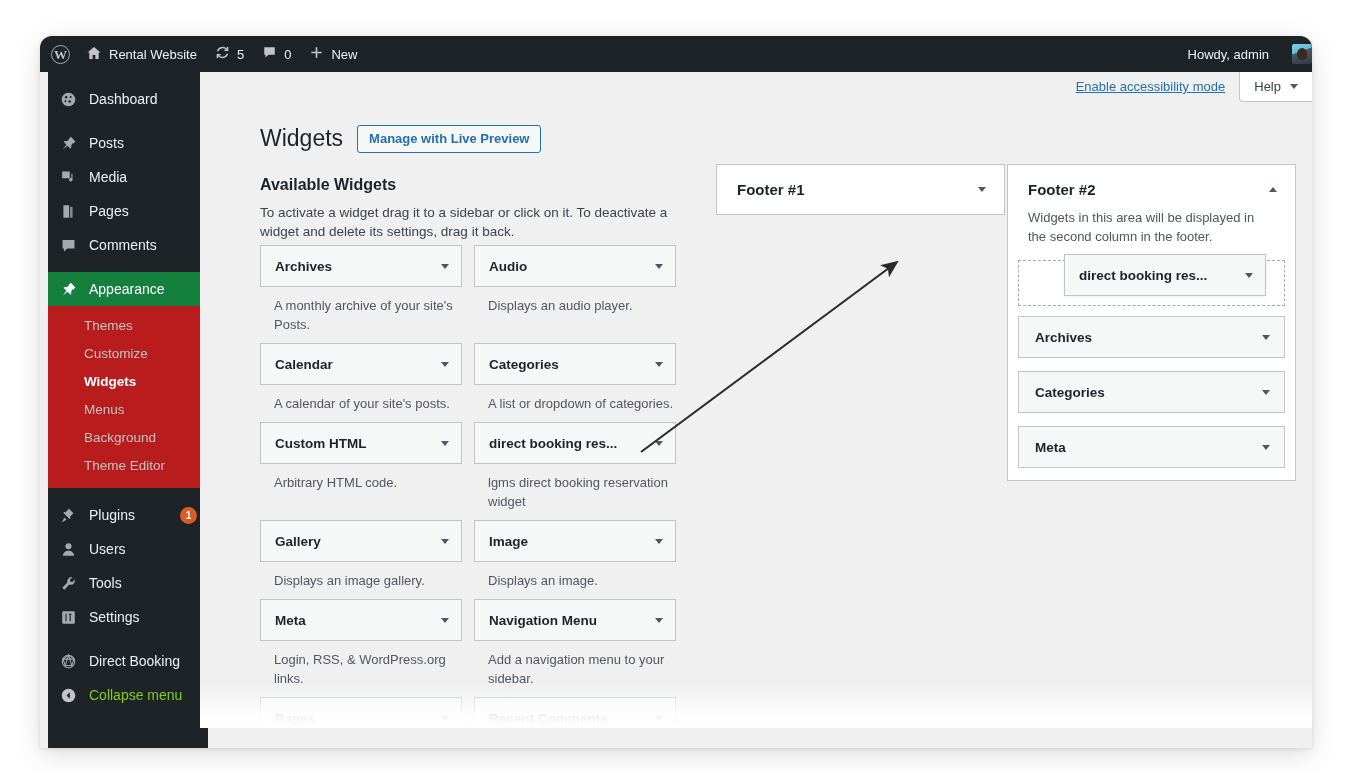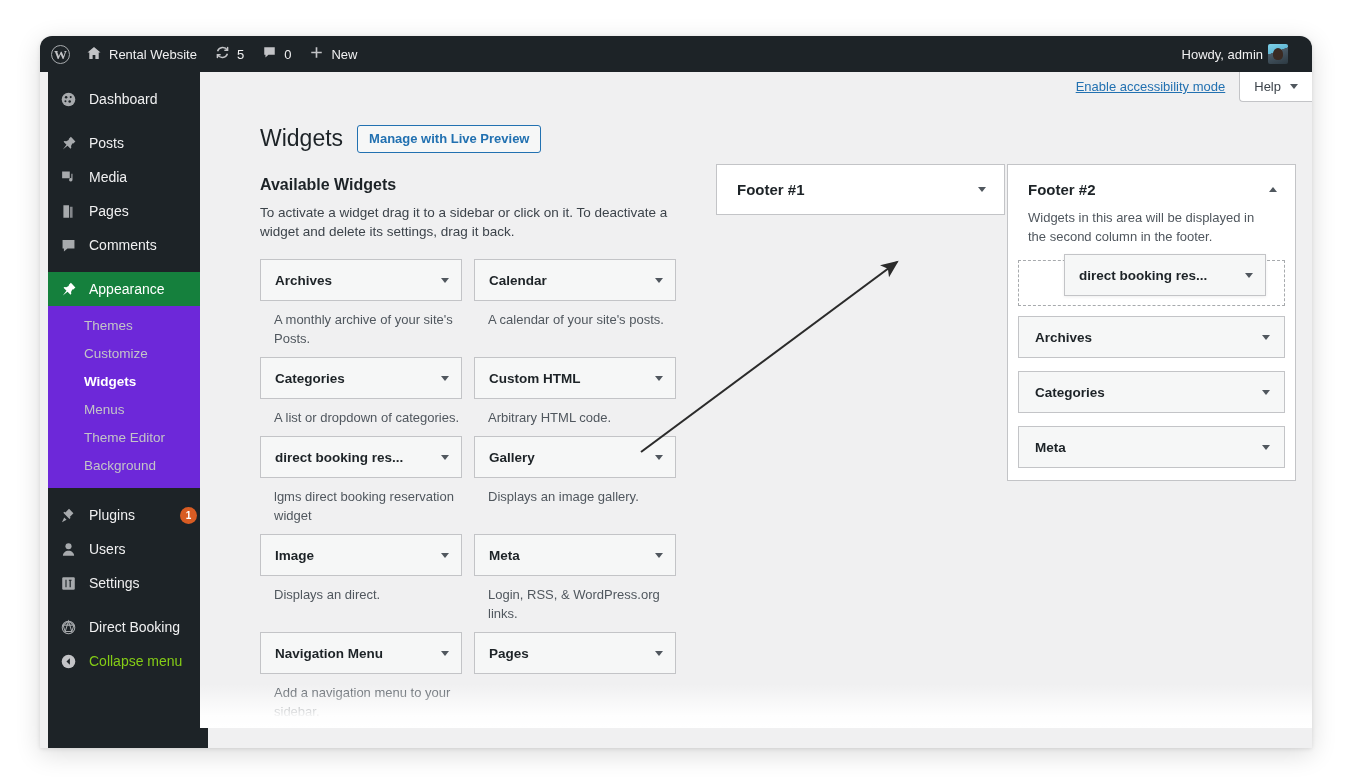--- a/index.html
+++ b/index.html
@@ -48,21 +48,21 @@
     display: flex;
     align-items: center;
     gap: 7px;
     height: 36px;
     padding: 0 9px;
     color: #f0f0f1;
     white-space: nowrap;
   }
   .ab-logo { padding-left: 11px; padding-right: 7px; }
   .ab-spacer { flex: 1 1 auto; }
-  .ab-right { padding-right: 24px; gap: 5px; }
+  .ab-right { padding-right: 0; gap: 23px; }
   .ab-count { font-size: 13px; color: #f0f0f1; }
 
   .wp-logo-circle {
     width: 19px; height: 19px;
     border-radius: 50%;
     border: 1.7px solid #a7aaad;
     display: flex; align-items: center; justify-content: center;
     font-family: "Liberation Serif", serif;
     font-size: 13px;
     font-weight: 700;
@@ -140,21 +140,21 @@
     min-width: 17px;
     height: 17px;
     border-radius: 9px;
     display: flex; align-items: center; justify-content: center;
     padding: 0 5px;
     flex: 0 0 auto;
   }
   .badge.orange { background: #d85c23; }
 
   #submenu {
-    background: #6d28d9;
+    background: #b91c1c;
     padding: 6px 0 8px 0;
   }
   .sub-item {
     display: block;
     padding: 5px 11px 5px 36px;
     color: #c3c4c7;
     font-size: 13.5px;
     line-height: 18px;
   }
   .sub-item.current { color: #fff; font-weight: 700; }
@@ -246,21 +246,21 @@
     font-size: 16px;
     font-weight: 700;
     color: #1d2327;
     margin-bottom: 9px;
   }
   #available-desc {
     font-size: 13.5px;
     color: #3c434a;
     line-height: 19px;
     width: 412px;
-    margin-bottom: 18px;
+    margin-bottom: 4px;
   }
 
   #widget-grid {
     display: grid;
     grid-template-columns: 202px 202px;
     column-gap: 12px;
   }
   .wcell { margin-bottom: 9px; }
   .widget-box {
     background: #f6f7f7;
@@ -514,22 +514,22 @@
           </svg>
         </span>
         <span class="mlabel">Appearance</span>
       </div>
 
       <div id="submenu">
         <span class="sub-item">Themes</span>
         <span class="sub-item">Customize</span>
         <span class="sub-item current">Widgets</span>
         <span class="sub-item">Menus</span>
+        <span class="sub-item">Background</span>
         <span class="sub-item">Theme Editor</span>
-        <span class="sub-item">Background</span>
       </div>
 
       <div class="menu-sep"></div>
 
       <div class="menu-item">
         <span class="micon">
           <svg width="17" height="17" viewBox="0 0 20 20" fill="currentColor">
             <path d="M10.6 2.2 6.3 6.5l-1-1-1.4 1.4 7.2 7.2 1.4-1.4-1-1 4.3-4.3z"></path>
             <path d="M5 12.4 2.3 17.8l5.4-2.7z"></path>
           </svg>
@@ -541,20 +541,28 @@
       <div class="menu-item">
         <span class="micon">
           <svg width="17" height="17" viewBox="0 0 20 20" fill="currentColor">
             <circle cx="10" cy="6.2" r="3.6"></circle>
             <path d="M3.4 17.4c0-3.6 3-6 6.6-6s6.6 2.4 6.6 6z"></path>
           </svg>
         </span>
         <span class="mlabel">Users</span>
       </div>
 
+      <div class="menu-item">
+        <span class="micon">
+          <svg width="17" height="17" viewBox="0 0 20 20" fill="currentColor">
+            <path d="M14.6 2.6a5 5 0 0 0-5.9 6.3l-6 6 2.4 2.4 6-6a5 5 0 0 0 6.3-5.9l-2.8 2.8-2.4-.4-.4-2.4z"></path>
+          </svg>
+        </span>
+        <span class="mlabel">Tools</span>
+      </div>
 
       <div class="menu-item">
         <span class="micon">
           <svg width="17" height="17" viewBox="0 0 20 20" fill="currentColor">
             <rect x="2.6" y="2.6" width="14.8" height="14.8" rx="1.4"></rect>
             <path d="M6.4 5.6h1.3v8.8H6.4z" fill="#1d2327"></path>
             <path d="M10.4 5.6h3.2v1.2h-.9v7.6h-1.4V6.8h-.9z" fill="#1d2327"></path>
           </svg>
         </span>
         <span class="mlabel">Settings</span>
@@ -606,20 +614,27 @@
         <div id="widget-grid">
 
           <div class="wcell">
             <div class="widget-box">
               <span class="wtitle">Archives</span>
               <span class="caret caret-down"></span>
             </div>
             <div class="wdesc">A monthly archive of your site's Posts.</div>
           </div>
 
+          <div class="wcell">
+            <div class="widget-box">
+              <span class="wtitle">Audio</span>
+              <span class="caret caret-down"></span>
+            </div>
+            <div class="wdesc">Displays an audio player.</div>
+          </div>
 
           <div class="wcell">
             <div class="widget-box">
               <span class="wtitle">Calendar</span>
               <span class="caret caret-down"></span>
             </div>
             <div class="wdesc">A calendar of your site's posts.</div>
           </div>
 
           <div class="wcell">
@@ -652,21 +667,21 @@
               <span class="caret caret-down"></span>
             </div>
             <div class="wdesc">Displays an image gallery.</div>
           </div>
 
           <div class="wcell">
             <div class="widget-box">
               <span class="wtitle">Image</span>
               <span class="caret caret-down"></span>
             </div>
-            <div class="wdesc">Displays an direct.</div>
+            <div class="wdesc">Displays an image.</div>
           </div>
 
           <div class="wcell">
             <div class="widget-box">
               <span class="wtitle">Meta</span>
               <span class="caret caret-down"></span>
             </div>
             <div class="wdesc">Login, RSS, &amp; WordPress.org links.</div>
           </div>
 

